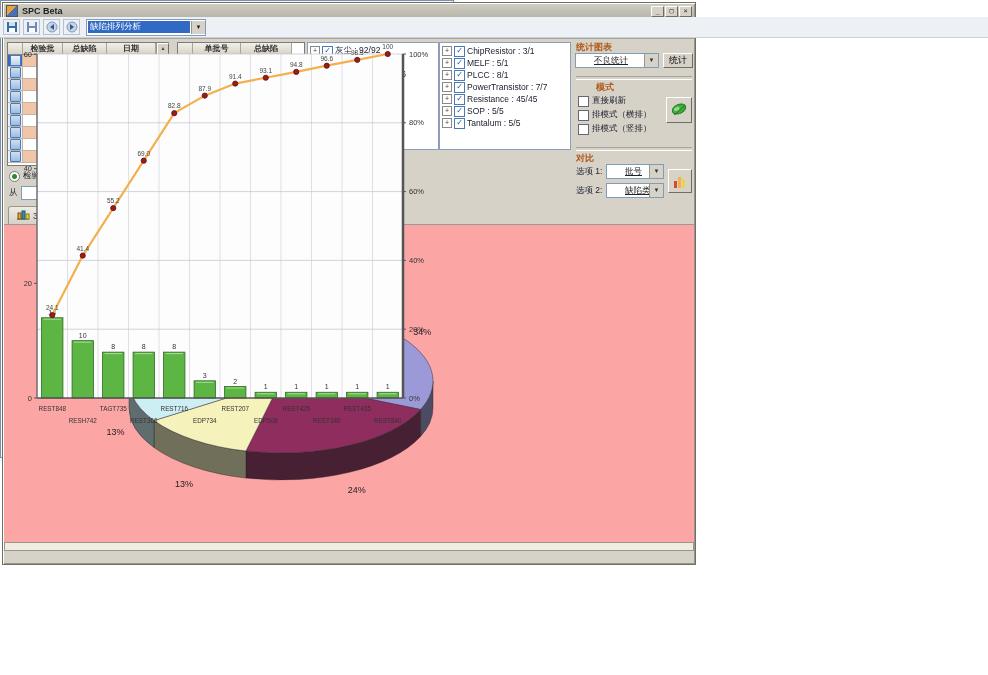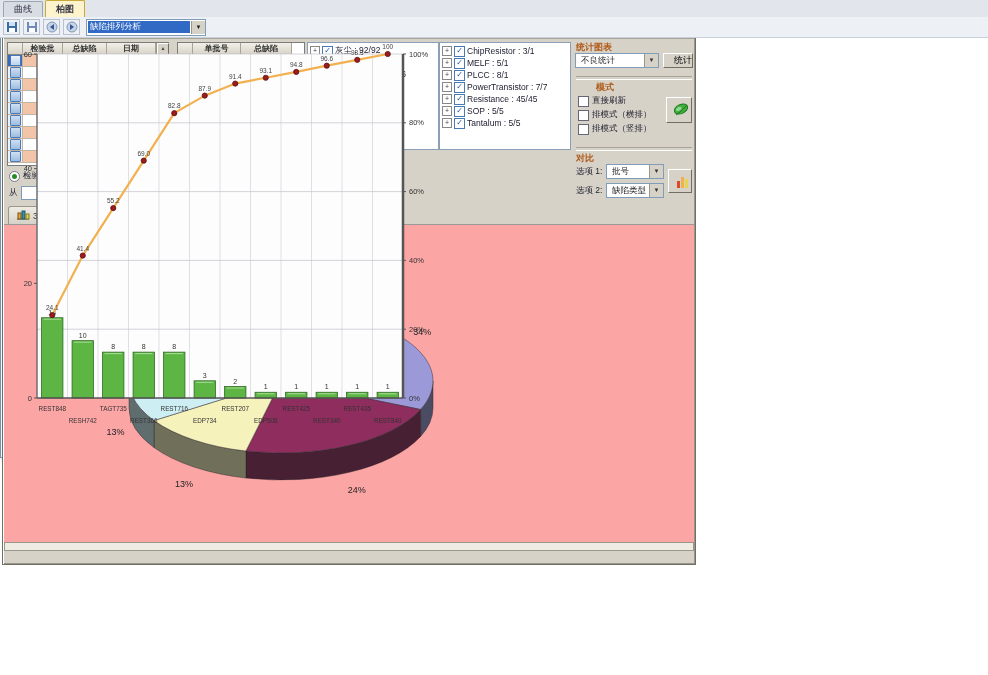--- a/index.html
+++ b/index.html
@@ -37,24 +37,24 @@
   .sthumb{position:absolute;left:0;top:11px;width:10px;height:26px;background:#d6d2c8;border:1px solid #fff;border-right-color:#6f6d64;border-bottom-color:#6f6d64;}
   
   .tree{position:absolute;background:#fff;border:1px solid #8aa0b8;padding:2px 0 0 2px;overflow:hidden;}
   .titem{display:flex;align-items:center;height:12px;}
   .texp{width:8px;height:8px;border:1px solid #888;background:#fff;font-size:7px;line-height:7px;text-align:center;color:#444;margin-right:2px;flex:none;}
   .tchk{width:9px;height:9px;border:1px solid #4a7ab5;background:#fff;color:#2255aa;font-size:8px;line-height:8px;text-align:center;margin-right:2px;flex:none;}
   .tlabel{font-size:8.5px;color:#223;white-space:nowrap;}
   
   .sp-label{position:absolute;font-size:9px;font-weight:bold;color:#b05a18;}
   .combo{position:absolute;background:#fff;border:1px solid #7f9db9;height:15px;display:flex;align-items:center;box-sizing:border-box;}
-  .combo .cv{flex:1;font-size:8.5px;padding-left:5px;color:#222;white-space:nowrap;overflow:hidden;}
+  .combo .cv{flex:1;font-size:8.5px;padding-left:18px;color:#222;white-space:nowrap;overflow:hidden;text-decoration:underline;}
   .combo .ca{width:13px;height:13px;background:#d6d2c8;border-left:1px solid #9a968a;font-size:6px;line-height:13px;text-align:center;color:#333;}
   .pbtn{position:absolute;background:#d6d2c8;border:1px solid #fff;border-right-color:#6f6d64;border-bottom-color:#6f6d64;
-        font-size:9px;display:flex;align-items:center;justify-content:flex-end;padding:0;}
+        font-size:9px;display:flex;align-items:center;justify-content:center;padding:0;}
   .ckrow{position:absolute;display:flex;align-items:center;font-size:8.5px;color:#223;}
   .ckbox{width:9px;height:9px;border:1px solid #667;background:#fff;margin-right:3px;flex:none;}
   .sep{position:absolute;left:4px;right:4px;height:2px;border-top:1px solid #a8a49a;border-bottom:1px solid #fff;}
   
   .radio{width:9px;height:9px;border-radius:50%;border:1px solid #778;background:#fff;margin-right:3px;position:relative;flex:none;}
   .radio.on::after{content:"";position:absolute;left:2px;top:2px;width:5px;height:5px;border-radius:50%;background:#2a8a2a;}
   .frow{position:absolute;display:flex;align-items:center;font-size:8.5px;color:#223;}
   .finput{width:34px;height:12px;border:1px solid #7f9db9;background:#fff;margin:0 3px;}
   .okbtn{position:absolute;width:34px;height:34px;background:#d6d2c8;border:1px solid #fff;border-right-color:#6f6d64;border-bottom-color:#6f6d64;
          display:flex;align-items:center;justify-content:center;padding:0;}
@@ -454,24 +454,20 @@
         <text x="242.6534579742886" y="55.27614874697454" font-size="9" fill="#222" text-anchor="middle">2%</text>
         <text x="257.27067947564575" y="54.31964536029338" font-size="9" fill="#222" text-anchor="middle">1%</text>
         <text x="267.08468253241404" y="54.035536193095155" font-size="9" fill="#222" text-anchor="middle">1%</text>
       </svg>
   </div>
 
   <div class="hstrip"></div>
 </div>
 
 <div id="pareto-win">
-  <div class="ptabbar" id="pareto-tabbar">
-      <div class="ptab">曲线</div>
-      <div class="ptab active">柏图</div>
-    </div>
   <div class="ptoolbar">
     <button class="pico">
       <svg width="12" height="12">
         <rect x="1" y="1" width="10" height="10" fill="#3a6ea5"></rect>
         <rect x="3" y="1" width="6" height="4" fill="#cfe0f2"></rect>
         <rect x="3" y="7" width="6" height="4" fill="#fff"></rect>
       </svg>
     </button>
     <button class="pico">
       <svg width="12" height="12">

